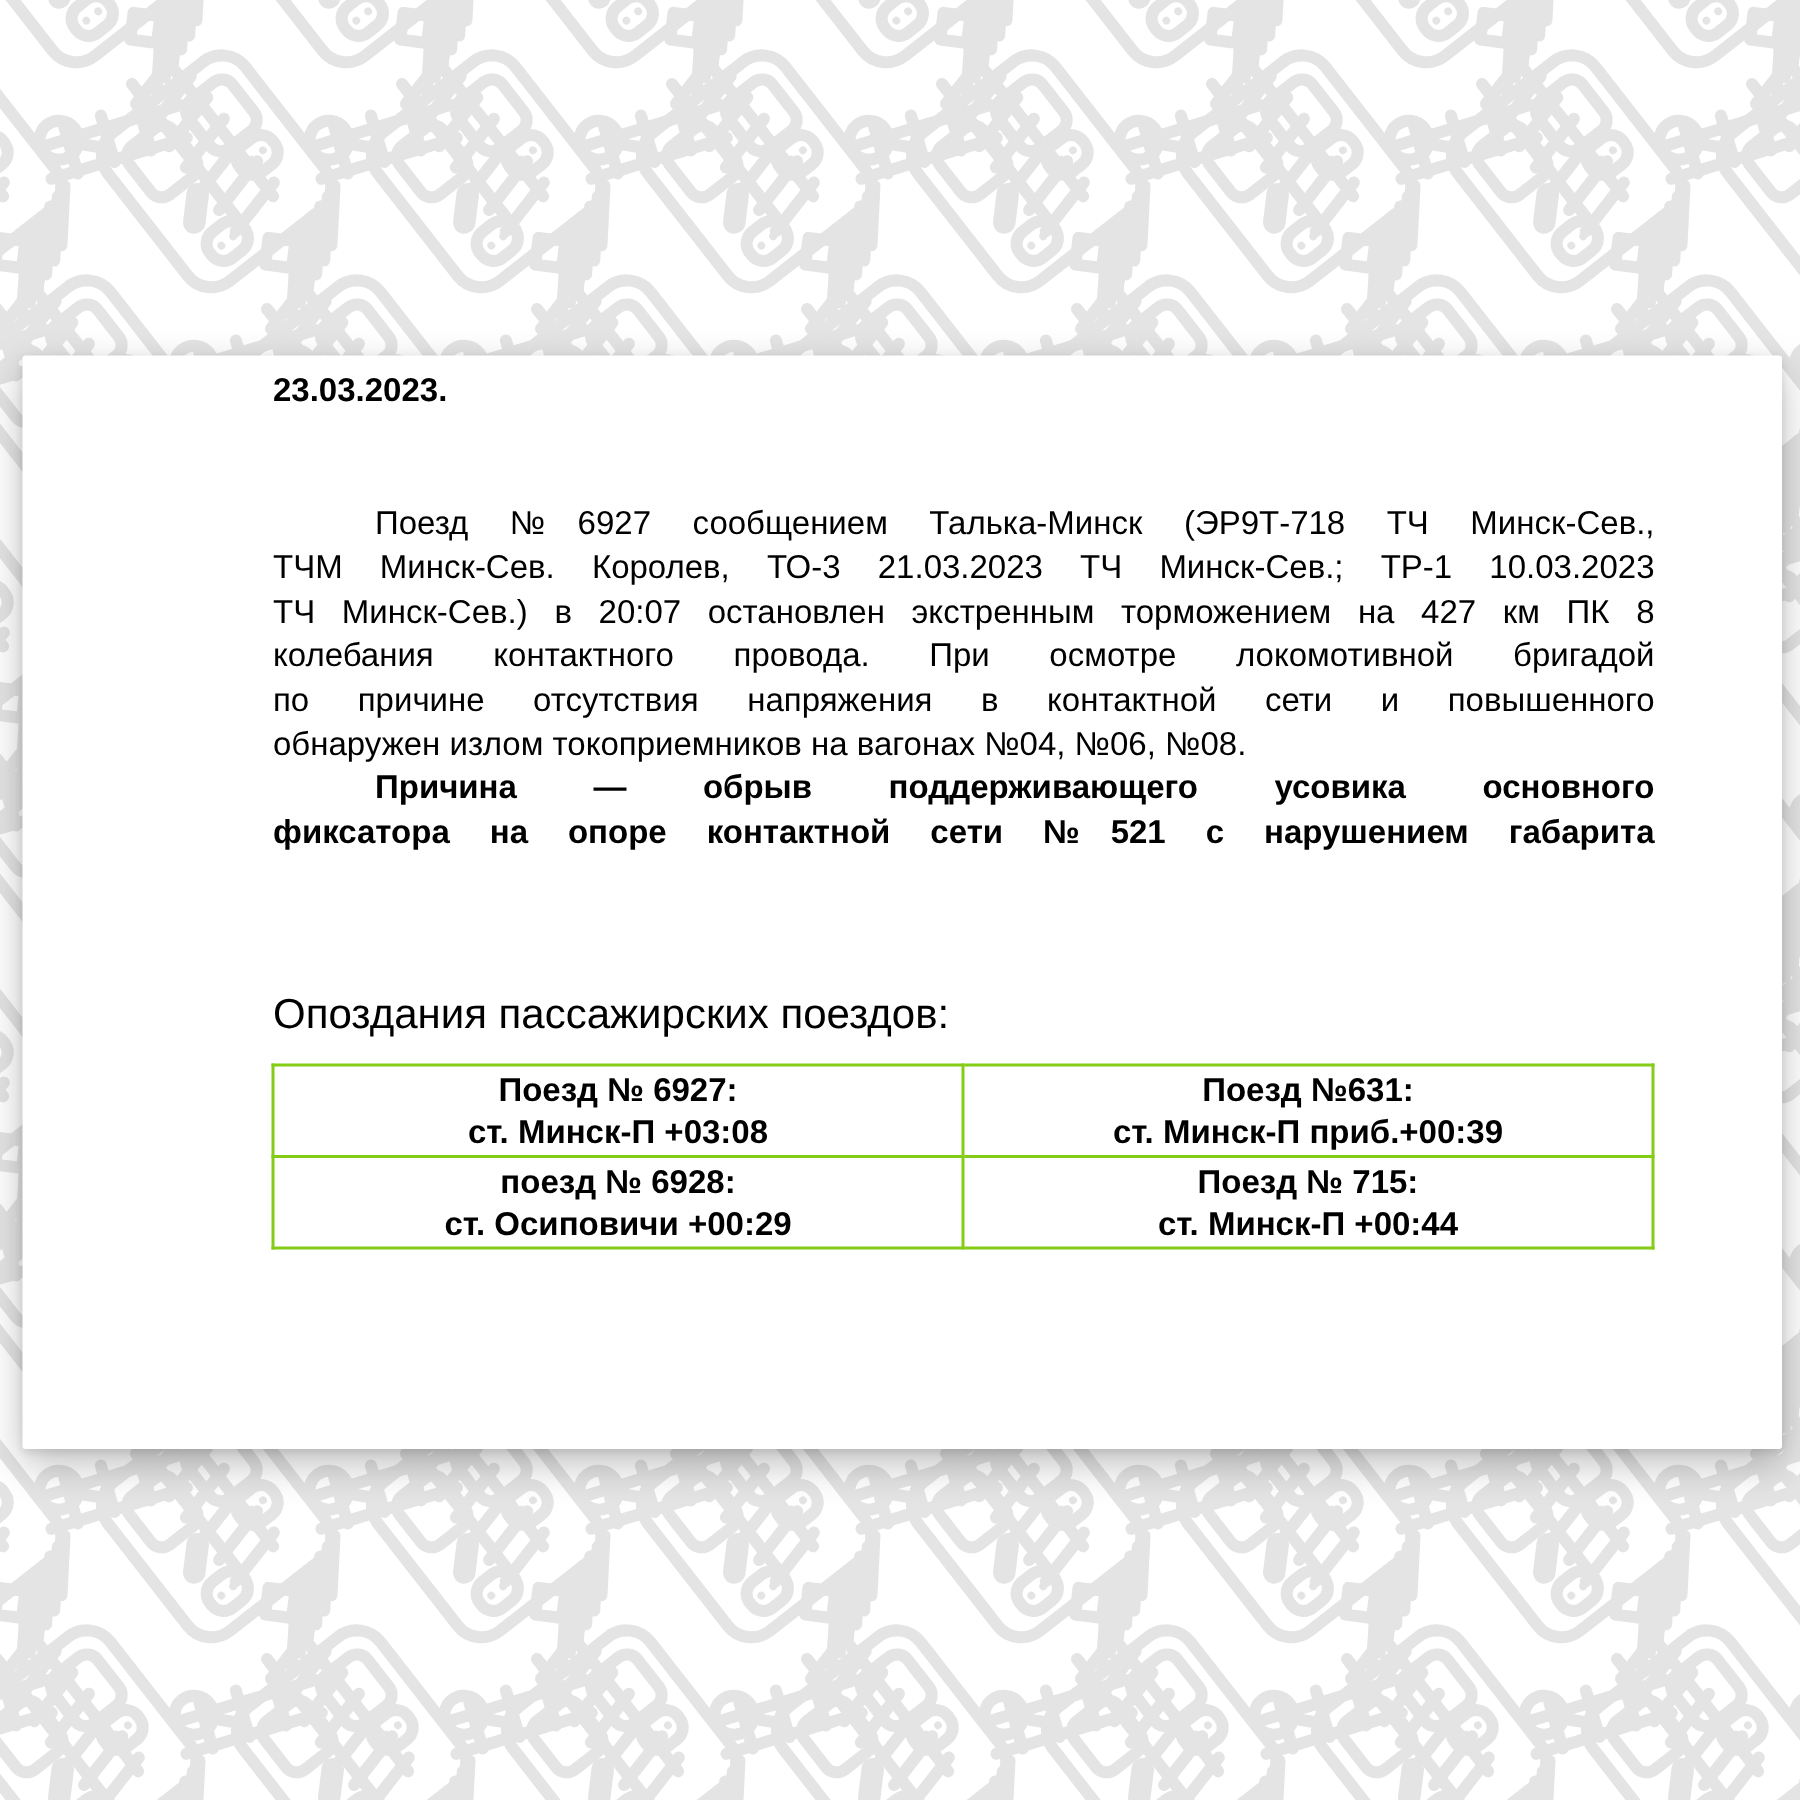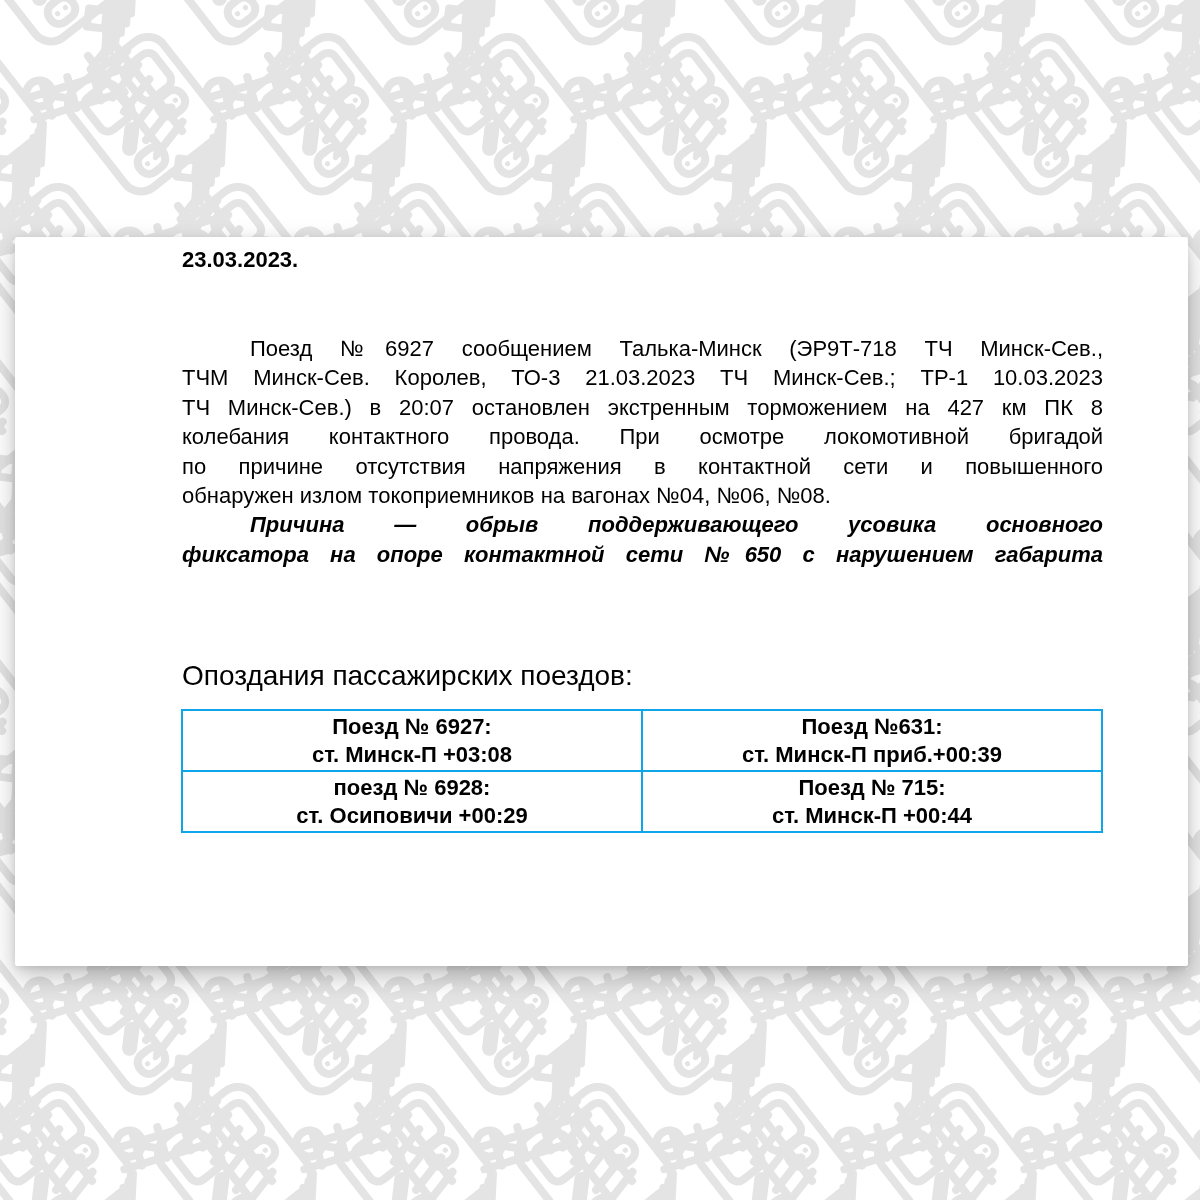--- a/index.html
+++ b/index.html
@@ -15,29 +15,29 @@
     background:#ffffff;border-radius:2px;
     box-shadow:0 10px 26px rgba(0,0,0,0.25), 0 2px 6px rgba(0,0,0,0.10);
   }
   .doc-header{position:absolute;left:167px;top:8px;width:921px;
     font-size:22px;line-height:29.4px;font-weight:bold;}
   .doc-body{position:absolute;left:167px;top:97px;width:921px;
     font-size:22px;line-height:29.4px;}
   .jline{text-align:justify;text-align-last:justify;white-space:nowrap;}
   .jline.last{text-align-last:left;}
   .jline.indent{padding-left:68px;}
-  .bold{font-weight:bold;font-style:italic;}
+  .bold{font-weight:bold;}
   .delays-heading{position:absolute;left:167px;top:424px;width:921px;
     font-size:28px;line-height:29.4px;font-weight:normal;}
   .delays-table{
     position:absolute;left:166px;top:472px;width:922px;
     border-collapse:collapse;table-layout:fixed;
   }
   .delays-table td{
-    border:2px solid #0ea5e9;height:57px;padding:1px 4px;
+    border:2px solid #84cc16;height:57px;padding:1px 4px;
     text-align:center;vertical-align:middle;font-size:22px;line-height:28px;
   }
   .cell-train{font-weight:bold;}
   .cell-delay{font-weight:bold;}
 </style>
 </head>
 <body>
 
 <svg class="bg-svg" viewBox="0 0 1200 1200" xmlns="http://www.w3.org/2000/svg" aria-hidden="true">
   <defs>
@@ -181,21 +181,21 @@
   </div>
 
   <div class="doc-body">
     <div class="jline indent">Поезд №6927 сообщением Талька-Минск (ЭР9Т-718 ТЧ Минск-Сев.,</div>
     <div class="jline">ТЧМ Минск-Сев. Королев, ТО-3 21.03.2023 ТЧ Минск-Сев.; ТР-1 10.03.2023</div>
     <div class="jline">ТЧ Минск-Сев.) в 20:07 остановлен экстренным торможением на 427 км ПК 8</div>
     <div class="jline">колебания контактного провода. При осмотре локомотивной бригадой</div>
     <div class="jline">по причине отсутствия напряжения в контактной сети и повышенного</div>
     <div class="jline last">обнаружен излом токоприемников на вагонах №04, №06, №08.</div>
     <div class="jline indent bold">Причина — обрыв поддерживающего усовика основного</div>
-    <div class="jline bold">фиксатора на опоре контактной сети №650 с нарушением габарита</div>
+    <div class="jline bold">фиксатора на опоре контактной сети №521 с нарушением габарита</div>
   </div>
 
   <div class="delays-heading">Опоздания пассажирских поездов:</div>
 
   <table class="delays-table">
     <tbody>
       <tr>
         <td>
           <div class="cell-train">Поезд № 6927:</div>
           <div class="cell-delay">ст. Минск-П +03:08</div>

